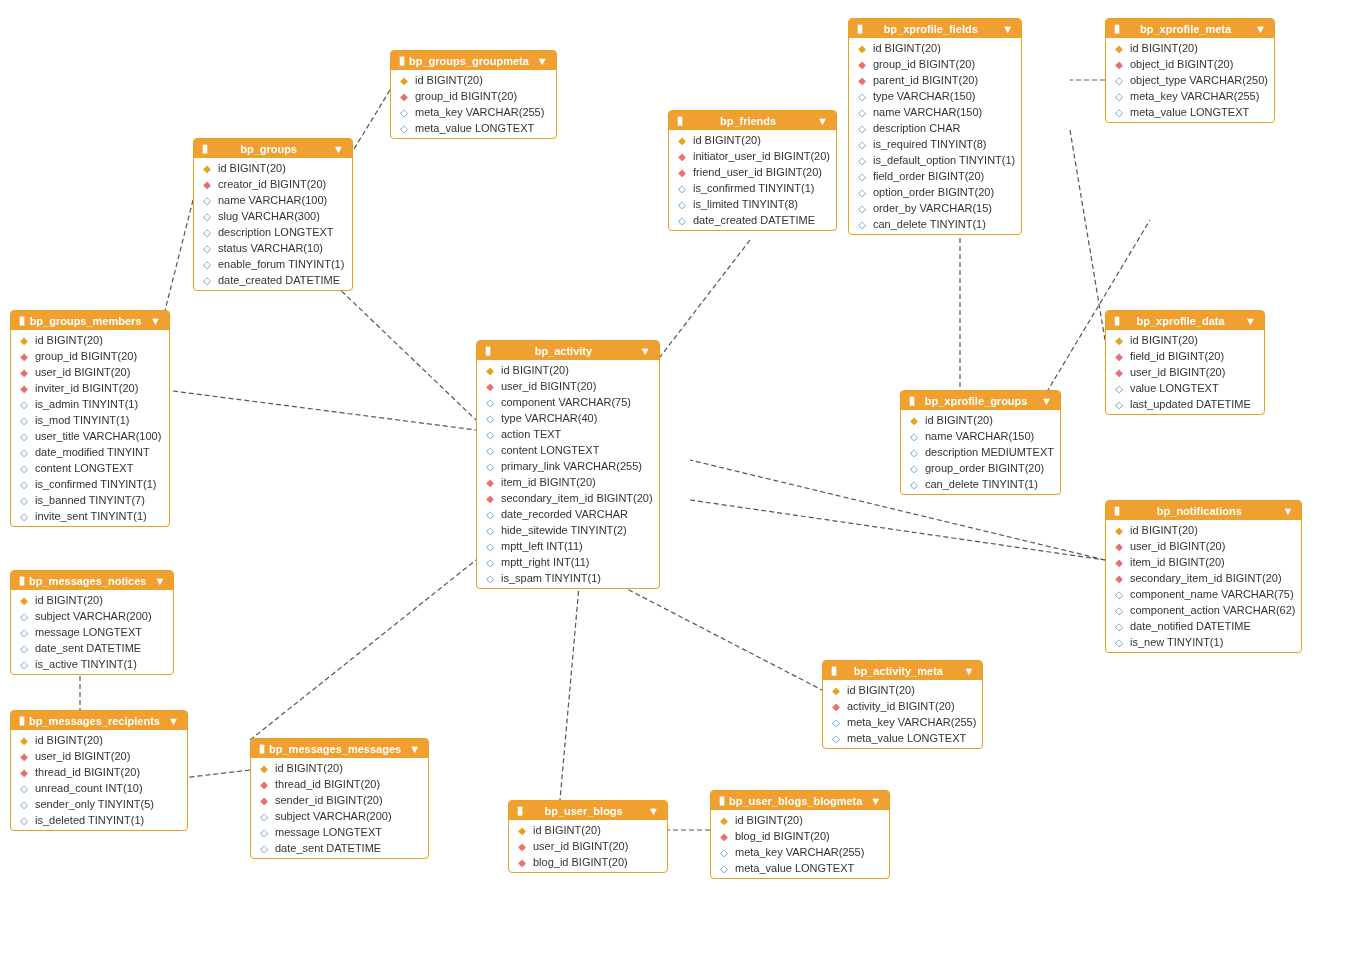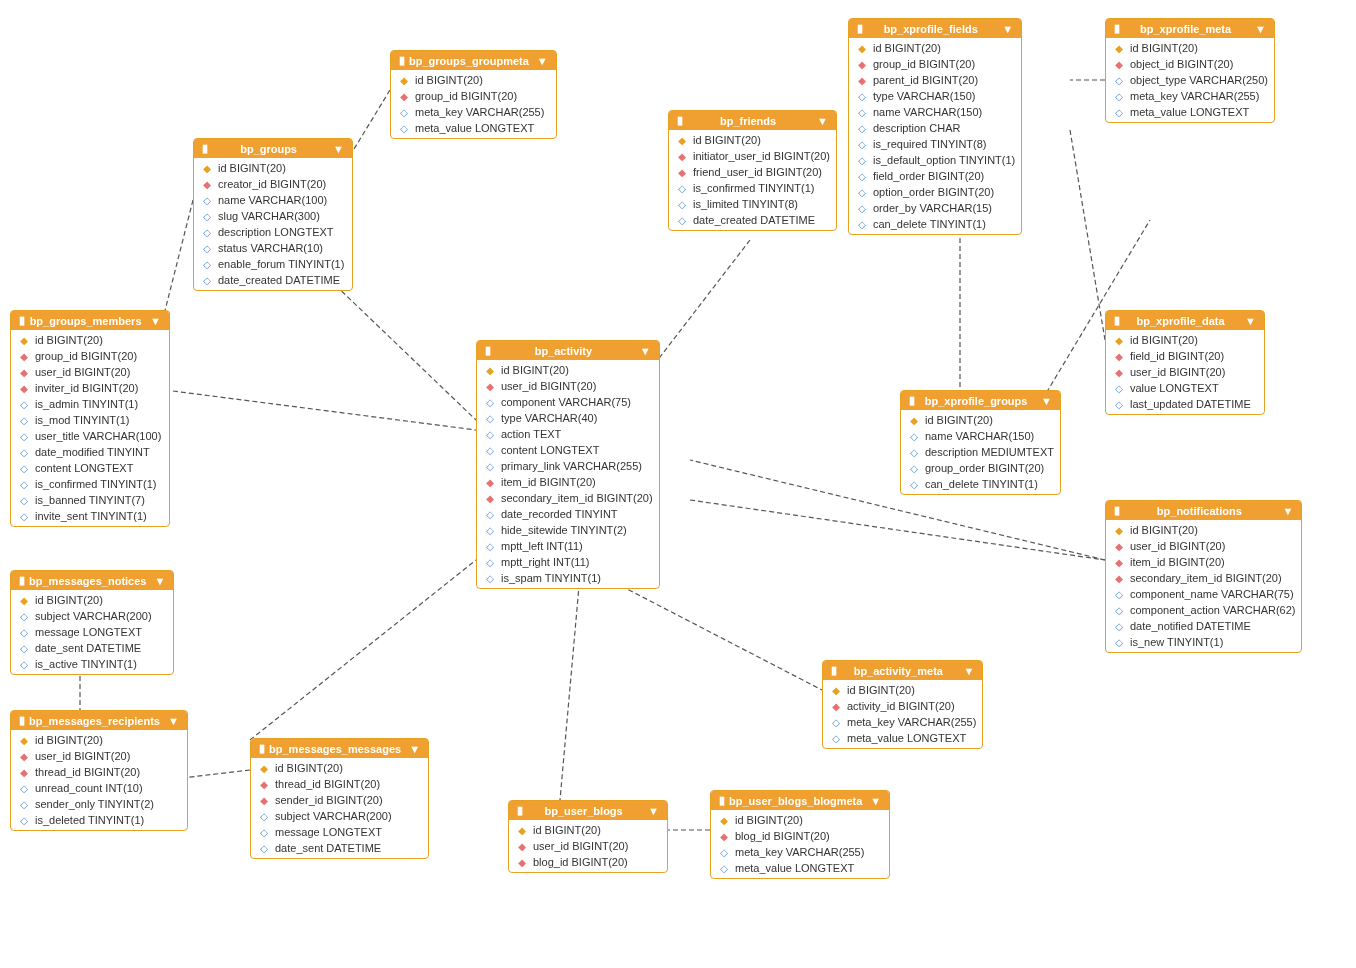--- a/index.html
+++ b/index.html
@@ -308,21 +308,21 @@
         <div class="field-row">
           <span class="field-icon icon-fk">◆</span>
           <span class="field-name">item_id BIGINT(20)</span>
         </div>
         <div class="field-row">
           <span class="field-icon icon-fk">◆</span>
           <span class="field-name">secondary_item_id BIGINT(20)</span>
         </div>
         <div class="field-row">
           <span class="field-icon icon-field">◇</span>
-          <span class="field-name">date_recorded TINYINT</span>
+          <span class="field-name">date_recorded VARCHAR</span>
         </div>
         <div class="field-row">
           <span class="field-icon icon-field">◇</span>
           <span class="field-name">hide_sitewide TINYINT(2)</span>
         </div>
         <div class="field-row">
           <span class="field-icon icon-field">◇</span>
           <span class="field-name">mptt_left INT(11)</span>
         </div>
         <div class="field-row">
@@ -407,21 +407,21 @@
         <div class="field-row">
           <span class="field-icon icon-fk">◆</span>
           <span class="field-name">thread_id BIGINT(20)</span>
         </div>
         <div class="field-row">
           <span class="field-icon icon-field">◇</span>
           <span class="field-name">unread_count INT(10)</span>
         </div>
         <div class="field-row">
           <span class="field-icon icon-field">◇</span>
-          <span class="field-name">sender_only TINYINT(2)</span>
+          <span class="field-name">sender_only TINYINT(5)</span>
         </div>
         <div class="field-row">
           <span class="field-icon icon-field">◇</span>
           <span class="field-name">is_deleted TINYINT(1)</span>
         </div>
       </div>
     </div>
     <div class="table-box" style="left: 250px; top: 738px;">
       <div class="table-header">
         <span style="margin-right:4px;">▮</span>

